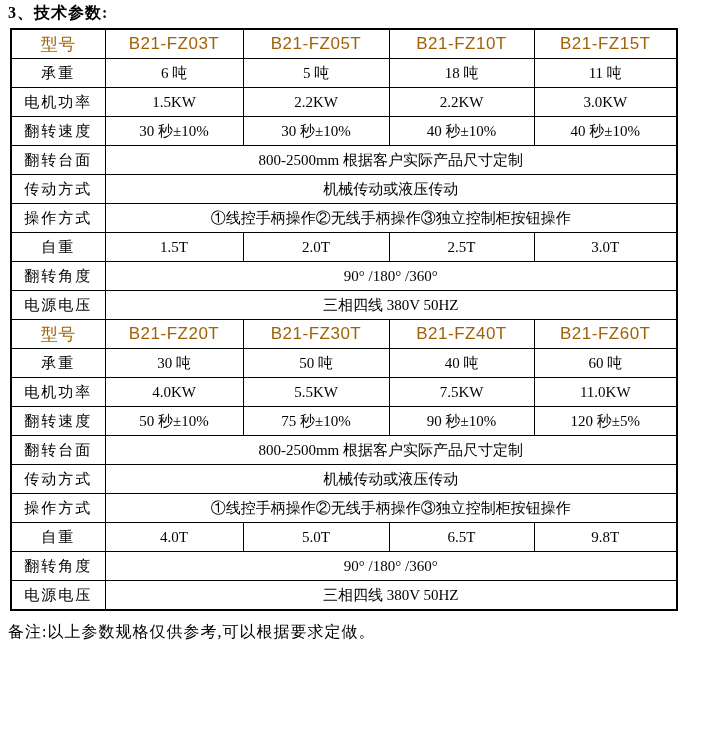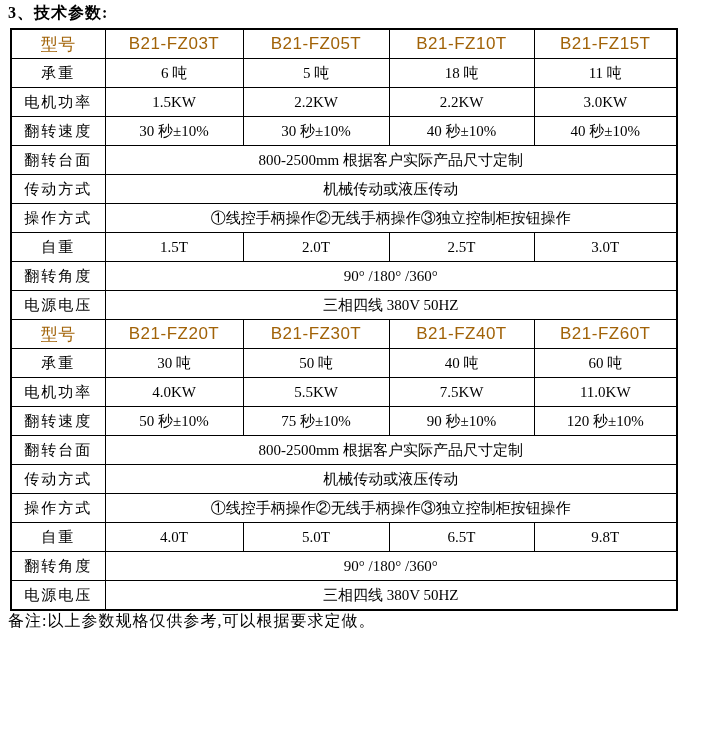--- a/index.html
+++ b/index.html
@@ -47,21 +47,21 @@
   table.spec-table td.model {
     color: #a16207;
     font-weight: normal;
     font-size: 17px;
     font-family: "Liberation Sans", sans-serif;
     letter-spacing: 0.5px;
   }
   .note {
     font-family: "Liberation Serif", serif;
     font-size: 16px;
-    margin: 0 0 0 2px;
+    margin: 11px 0 0 2px;
     letter-spacing: 1px;
   }
 </style>
 </head>
 <body>
 
 <div class="page">
   <h1 class="page-title">3、技术参数:</h1>
 
   <table class="spec-table">
@@ -147,21 +147,21 @@
           <td>4.0KW</td>
           <td>5.5KW</td>
           <td>7.5KW</td>
           <td>11.0KW</td>
         </tr>
         <tr>
           <td class="label">翻转速度</td>
           <td>50 秒±10%</td>
           <td>75 秒±10%</td>
           <td>90 秒±10%</td>
-          <td>120 秒±10%</td>
+          <td>120 秒±5%</td>
         </tr>
         <tr>
           <td class="label">翻转台面</td>
           <td colspan="4">800-2500mm 根据客户实际产品尺寸定制</td>
         </tr>
         <tr>
           <td class="label">传动方式</td>
           <td colspan="4">机械传动或液压传动</td>
         </tr>
         <tr>

